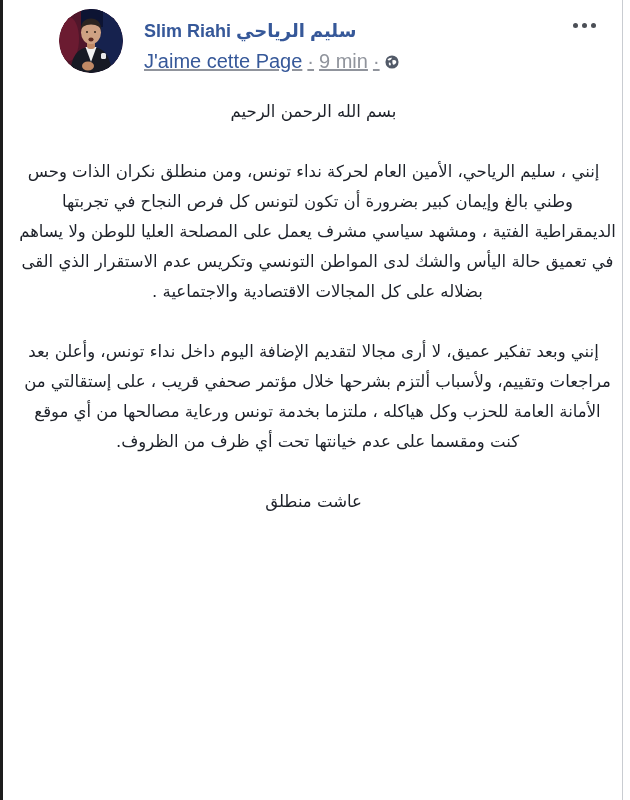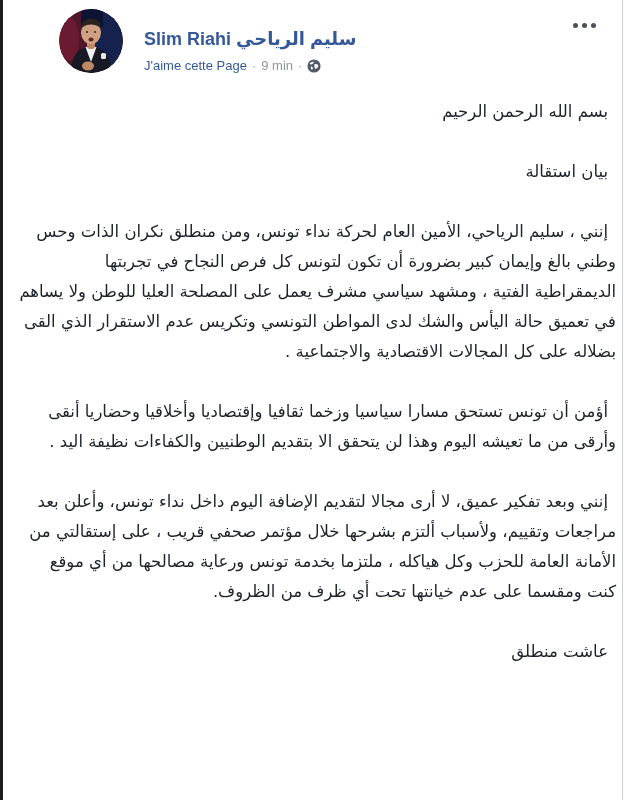--- a/index.html
+++ b/index.html
@@ -35,25 +35,26 @@
   .author {
     color: #365899;
     font-weight: bold;
     font-size: 18px;
     line-height: 1.25;
     text-decoration: none;
     cursor: pointer;
   }
   .sub-line {
     margin-top: 8px;
-    font-size: 13px;
+    font-size: 20px;
     color: #90949c;
     display: flex;
     align-items: center;
     gap: 5px;
+    text-decoration: underline;
   }
   .sub-link { color: #365899; text-decoration: none; cursor: pointer; }
   .globe { display: inline-flex; margin-top: 1px; }
   .menu-btn {
     display: flex; gap: 4px;
     padding: 14px 2px;
     cursor: pointer;
     align-self: flex-start;
   }
   .menu-btn .dot { width: 5px; height: 5px; border-radius: 50%; background: #4b4f56; }
@@ -62,20 +63,21 @@
     text-align: right;
     padding: 24px 6px 0 16px;
     font-family: "DejaVu Sans", sans-serif;
     font-size: 16.5px;
     color: #1d2129;
   }
   .post-body p {
     margin: 0 0 30px 0;
     line-height: 30px;
     text-indent: 8px;
+    text-align: center;
   }
 </style>
 </head>
 <body>
 
 <div class="post-card">
 
   <div class="post-header">
 
     <div class="avatar">
@@ -127,20 +129,18 @@
     <div class="menu-btn">
       <span class="dot"></span>
       <span class="dot"></span>
       <span class="dot"></span>
     </div>
 
   </div>
 
   <div class="post-body" dir="rtl">
       <p>بسم الله الرحمن الرحيم</p>
-      <p>بيان استقالة</p>
       <p>إنني ، سليم الرياحي، الأمين العام لحركة نداء تونس، ومن منطلق نكران الذات وحس وطني بالغ وإيمان كبير بضرورة أن تكون لتونس كل فرص النجاح في تجربتها الديمقراطية الفتية ، ومشهد سياسي مشرف يعمل على المصلحة العليا للوطن ولا يساهم في تعميق حالة اليأس والشك لدى المواطن التونسي وتكريس عدم الاستقرار الذي القى بضلاله على كل المجالات الاقتصادية والاجتماعية .</p>
-      <p>أؤمن أن تونس تستحق مسارا سياسيا وزخما ثقافيا وإقتصاديا وأخلاقيا وحضاريا أنقى وأرقى من ما تعيشه اليوم وهذا لن يتحقق الا بتقديم الوطنيين والكفاءات نظيفة اليد .</p>
       <p>إنني وبعد تفكير عميق، لا أرى مجالا لتقديم الإضافة اليوم داخل نداء تونس، وأعلن بعد مراجعات وتقييم، ولأسباب ألتزم بشرحها خلال مؤتمر صحفي قريب ، على إستقالتي من الأمانة العامة للحزب وكل هياكله ، ملتزما بخدمة تونس ورعاية مصالحها من أي موقع كنت ومقسما على عدم خيانتها تحت أي ظرف من الظروف.</p>
       <p>عاشت منطلق</p>
     </div>
 
 </div>
 
 </body></html>

